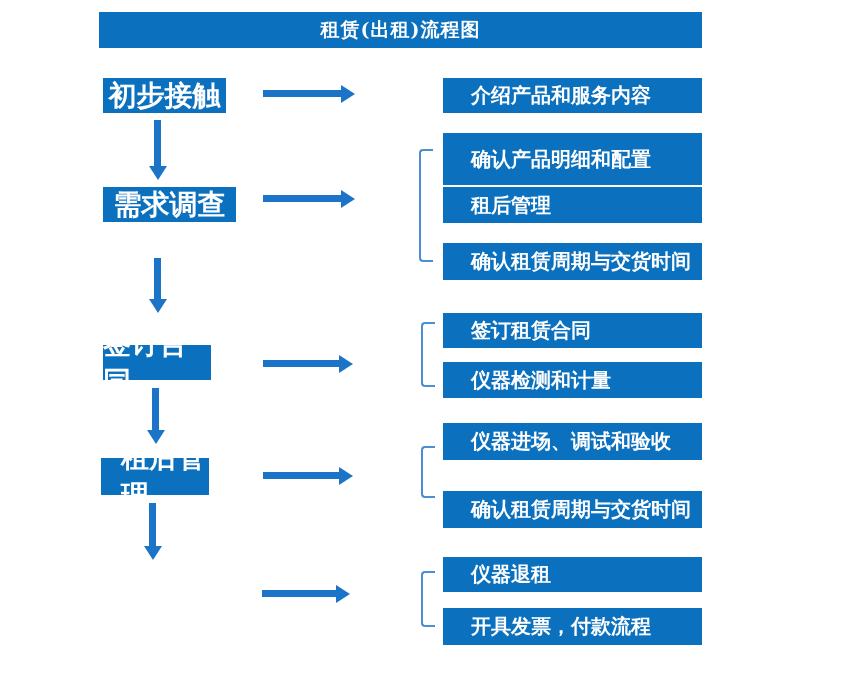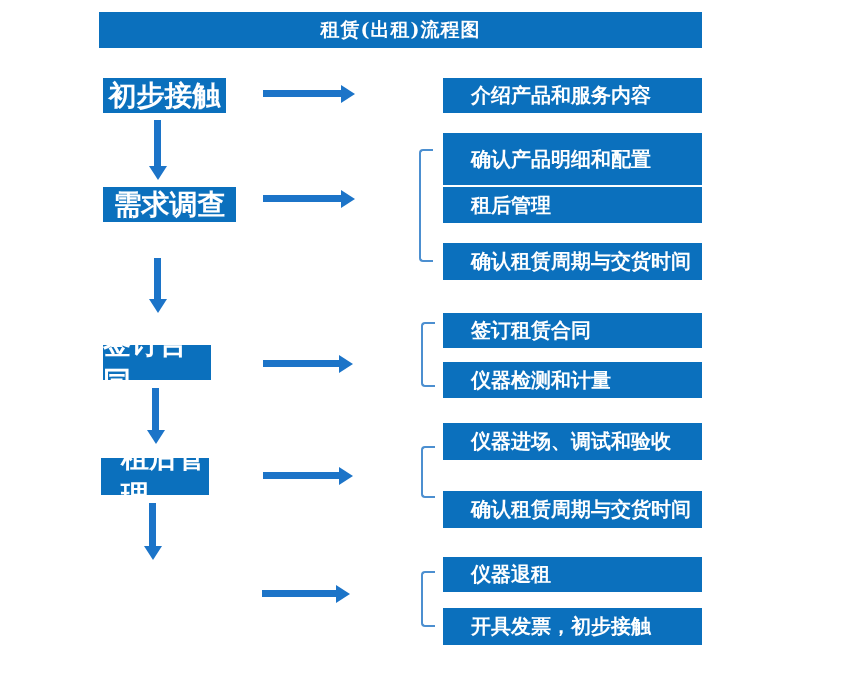--- a/index.html
+++ b/index.html
@@ -111,15 +111,15 @@
   <div class="box detail" style="left:443px; top:187px; width:259px; height:36px;">租后管理</div>
   <div class="box detail" style="left:443px; top:243px; width:259px; height:37px;text-align:center;">确认租赁周期与交货时间</div>
 
   <div class="box detail" style="left:443px; top:313px; width:259px; height:35px;">签订租赁合同</div>
   <div class="box detail" style="left:443px; top:362px; width:259px; height:36px;">仪器检测和计量</div>
 
   <div class="box detail" style="left:443px; top:423px; width:259px; height:37px;">仪器进场、调试和验收</div>
   <div class="box detail" style="left:443px; top:491px; width:259px; height:37px;">确认租赁周期与交货时间</div>
 
   <div class="box detail" style="left:443px; top:557px; width:259px; height:35px;">仪器退租</div>
-  <div class="box detail" style="left:443px; top:608px; width:259px; height:37px;">开具发票，初步接触</div>
+  <div class="box detail" style="left:443px; top:608px; width:259px; height:37px;">开具发票，付款流程</div>
 
 </div>
 
 </body></html>

